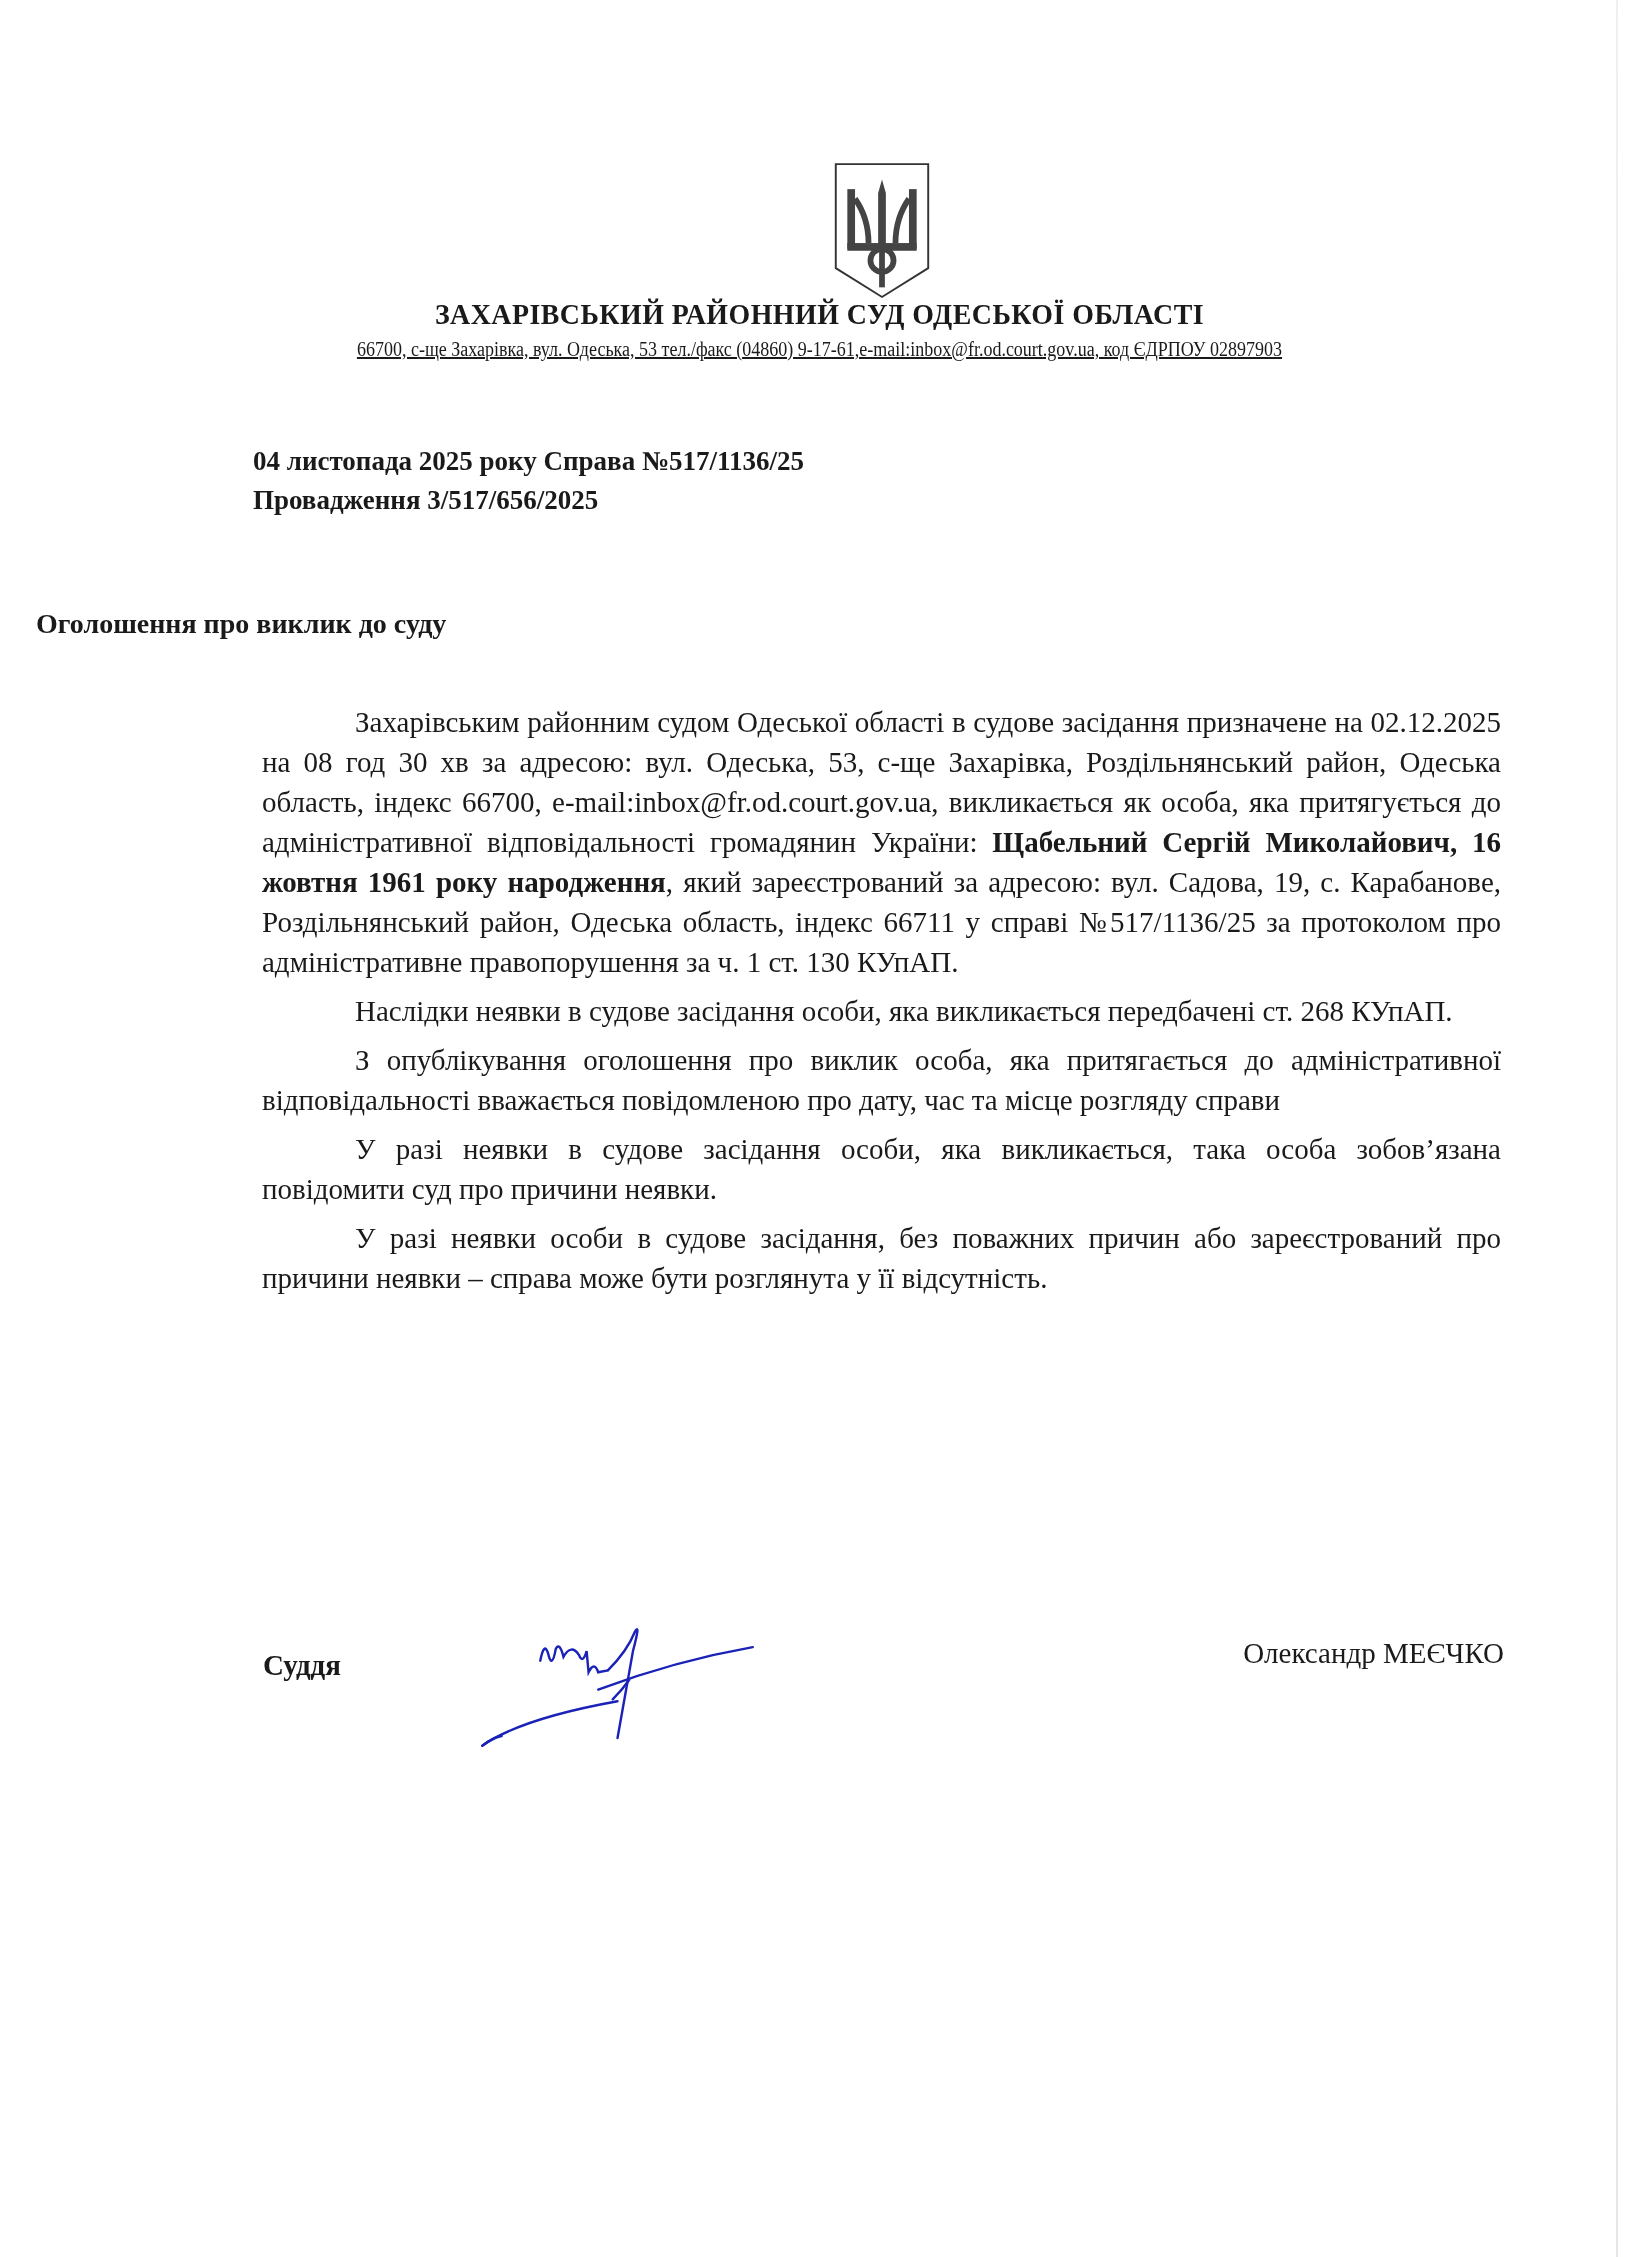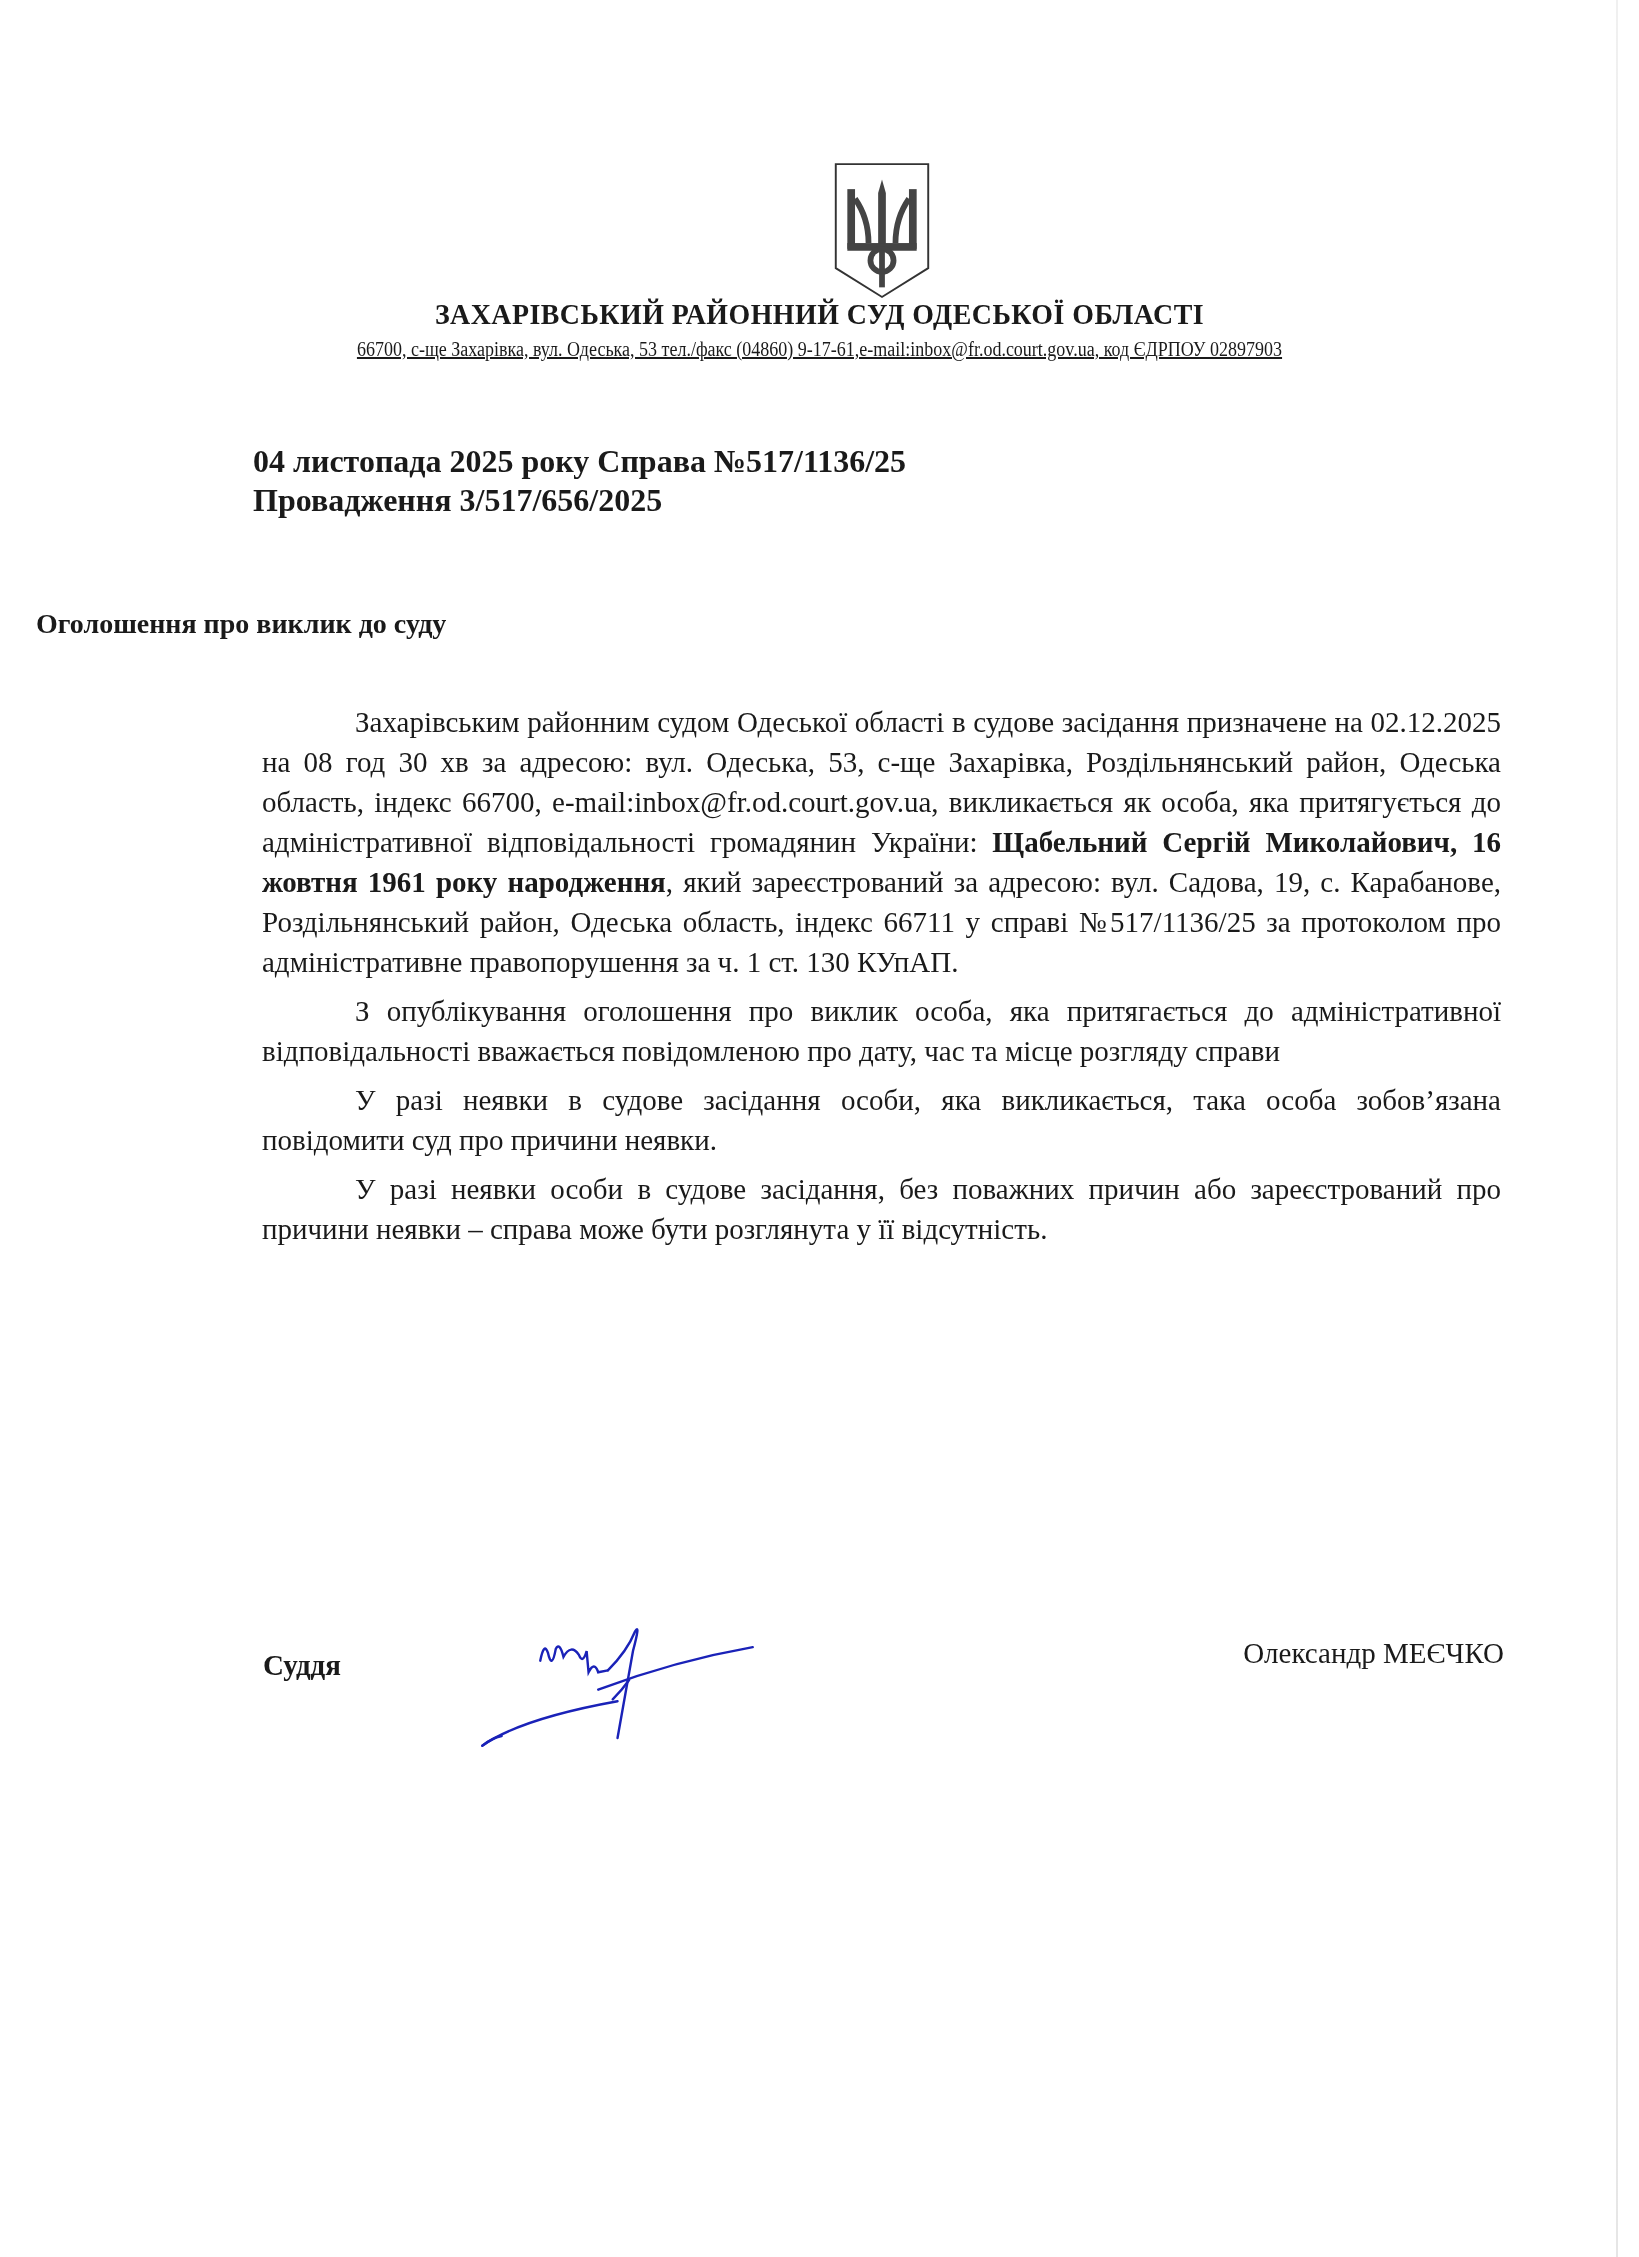--- a/index.html
+++ b/index.html
@@ -18,21 +18,21 @@
     position: absolute; left: 0; width: 1639px; top: 297px;
     text-align: center; font-weight: bold; font-size: 30px; letter-spacing: 0.5px;
     transform: scaleX(0.93); transform-origin: center;
   }
   .court-address {
     position: absolute; left: 0; width: 1639px; top: 338px;
     text-align: center; font-size: 20px; text-decoration: underline;
     transform: scaleX(0.9); transform-origin: center;
   }
   .meta {
-    position: absolute; left: 253px; top: 442px; font-weight: bold; font-size: 32px; line-height: 39px;
+    position: absolute; left: 253px; top: 442px; font-weight: bold; font-size: 27px; line-height: 39px;
   }
   .title {
     position: absolute; left: 0; width: 1639px; top: 608px; text-align: left;
     font-weight: bold; font-size: 28px; margin-left: 36px;
   }
   .body-text {
     position: absolute; left: 253px; width: 1257px; top: 693px;
     font-size: 29px; line-height: 40px; text-align: justify;
   }
   .body-text p { margin: 9px; text-indent: 93px; }
@@ -68,20 +68,21 @@
 
 <div class="meta">
   <div>04 листопада 2025 року Справа №517/1136/25</div>
   <div>Провадження 3/517/656/2025</div>
 </div>
 
 <div class="title">Оголошення про виклик до суду</div>
 
 <div class="body-text">
   <p><span>Захарівським районним судом Одеської області в судове засідання призначене на 02.12.2025 на 08 год 30 хв за адресою: вул. Одеська, 53, с-ще Захарівка, Роздільнянський район, Одеська область, індекс 66700, e-mail:inbox@fr.od.court.gov.ua, викликається як особа, яка притягується до адміністративної відповідальності громадянин України: </span><b>Щабельний Сергій Миколайович, 16 жовтня 1961 року народження</b><span>, який зареєстрований  за адресою: вул. Садова, 19, с. Карабанове, Роздільнянський район, Одеська область, індекс 66711 у справі №517/1136/25 за протоколом про адміністративне правопорушення за ч. 1 ст. 130 КУпАП.</span></p>
+  <p>Наслідки неявки в судове засідання особи, яка викликається передбачені ст. 268 КУпАП.</p>
   <p>З опублікування оголошення про виклик особа, яка притягається до адміністративної відповідальності вважається повідомленою про дату, час та місце розгляду справи</p>
   <p>У разі неявки в судове засідання особи, яка викликається, така особа зобов’язана повідомити суд про причини неявки.</p>
   <p>У разі неявки особи в судове засідання, без поважних причин або зареєстрований про причини неявки – справа може бути розглянута у її відсутність.</p>
 </div>
 
 <div class="sign-row">
   <div class="judge-label">Суддя</div>
   <svg class="signature" viewBox="0 0 380 180">
     <g fill="none" stroke="#1a22b8" stroke-width="2.5" stroke-linecap="round">
       <path d="M20 158 Q60 130 160 112"></path>

